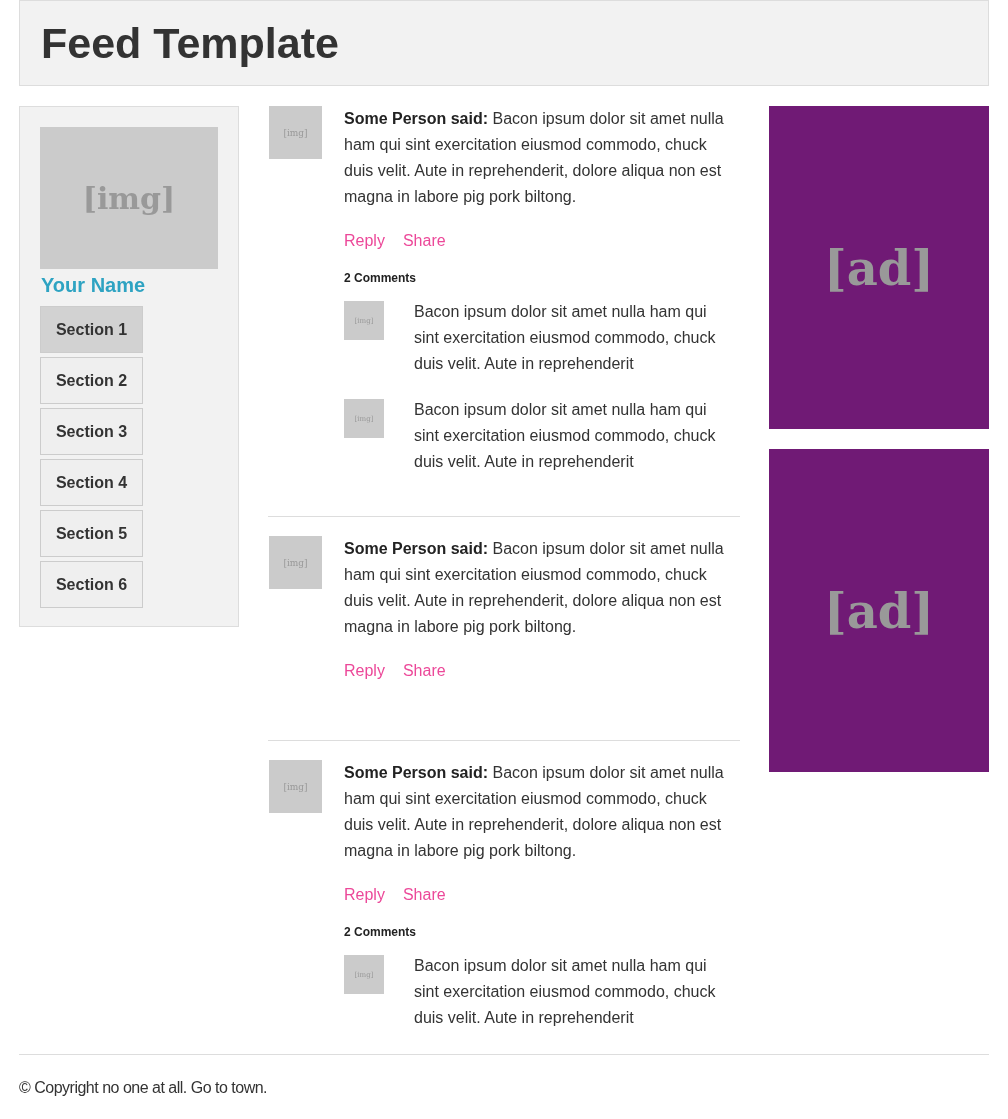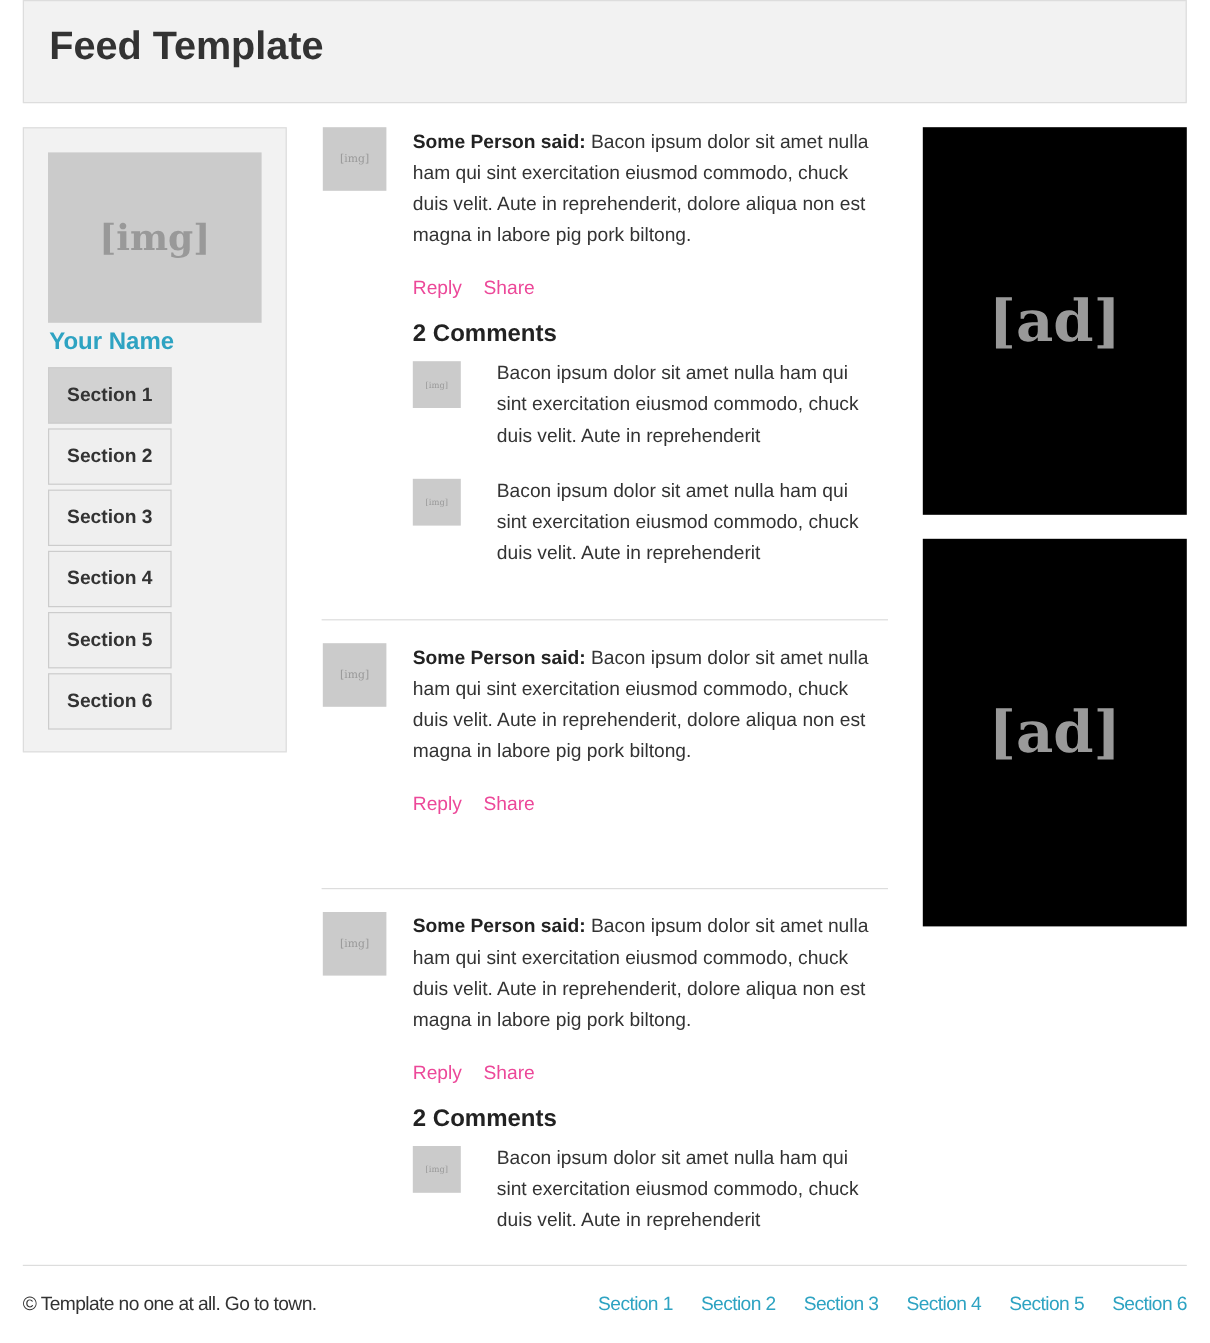--- a/index.html
+++ b/index.html
@@ -1,21 +1,21 @@
 <!DOCTYPE html>
 <html><head>
 <meta charset="utf-8">
 <style>
   * { box-sizing: border-box; margin: 0; padding: 0; }
   html, body { width: 1008px; height: 1119px; background: #ffffff; overflow: hidden; }
   body { font-family: "Liberation Sans", sans-serif; color: #222222; position: relative; }
 
   .header { position: absolute; left: 19px; top: 0; width: 970px; height: 86px;
     background: #f2f2f2; border: 1px solid #dddddd; }
-  .header h1 { position: absolute; left: 21px; top: 18px; font-size: 33px; font-weight: bold; color: #333333; letter-spacing: 0px; }
+  .header h1 { position: absolute; left: 21px; top: 18px; font-size: 43px; font-weight: bold; color: #333333; letter-spacing: 0px; }
 
   .sidebar { position: absolute; left: 19px; top: 106px; width: 220px; height: 521px;
     background: #f2f2f2; border: 1px solid #dddddd; }
   .sidebar .avatar { position: absolute; left: 20px; top: 20px; width: 178px; height: 142px;
     background: #cbcbcb; display: flex; align-items: center; justify-content: center; }
   .ph { font-family: "DejaVu Serif", serif; font-weight: bold; color: #999999; }
   .sidebar .avatar .ph { font-size: 30px; }
   .sidebar .name { position: absolute; left: 21px; top: 167px; font-size: 20px; font-weight: bold; color: #2ea3c2; }
   .sidebar .nav { position: absolute; left: 20px; top: 199px; width: 103px; }
   .nav-btn { display: block; width: 103px; height: 47px; border: 1px solid #cccccc; background: #efefef;
@@ -26,30 +26,30 @@
   .post { position: relative; border-bottom: 1px solid #dddddd; }
   .post:last-child { border-bottom: none; }
   .post-img { position: absolute; left: 1px; top: 0; width: 53px; height: 53px; background: #cbcbcb;
     display: flex; align-items: center; justify-content: center; }
   .post-img .ph { font-size: 9px; font-weight: normal; color: #999; }
   .post-body { margin-left: 76px; width: 388px; }
   .post-text { font-size: 16px; line-height: 26px; color: #333333; }
   .post-text b { color: #222222; }
   .actions { margin-top: 18px; font-size: 16px; height: 26px; line-height: 26px; }
   .actions a { color: #ec4899; text-decoration: none; margin-right: 18px; cursor: pointer; }
-  .comments-head { font-size: 20px; font-weight: bold; color: #222222; margin-top: 14px; line-height: 20px; }
+  .comments-head { font-size: 12px; font-weight: bold; color: #222222; margin-top: 14px; line-height: 20px; }
   .comment { position: relative; margin-top: 11px; min-height: 71px; }
   .comment + .comment { margin-top: 20px; }
   .c-img { position: absolute; left: 0; top: 2px; width: 40px; height: 39px; background: #cbcbcb;
     display: flex; align-items: center; justify-content: center; }
   .c-img .ph { font-size: 7px; font-weight: normal; color: #999; }
   .c-text { margin-left: 70px; font-size: 16px; line-height: 26px; color: #333333; }
 
   .ads { position: absolute; left: 769px; top: 106px; width: 220px; }
-  .ad { width: 220px; height: 323px; background: #000000; display: flex; align-items: center; justify-content: center; margin-bottom: 20px; }
+  .ad { width: 220px; height: 323px; background: #701a75; display: flex; align-items: center; justify-content: center; margin-bottom: 20px; }
   .ad .ph { font-size: 48px; }
 
   .footer { position: absolute; left: 19px; top: 1054px; width: 970px; border-top: 1px solid #dddddd; height: 65px; }
   .footer .copy { position: absolute; left: 0; top: 24px; font-size: 16px; color: #333333; letter-spacing: -0.5px; }
   .footer .links { position: absolute; right: 0; top: 24px; font-size: 16px; }
   .footer .links a { color: #2ea3c2; text-decoration: none; margin-left: 19px; letter-spacing: -0.5px; cursor: pointer; }
 </style>
 </head>
 <body>
 
@@ -134,22 +134,14 @@
 <div class="ads">
   <div class="ad">
     <span class="ph">[ad]</span>
   </div>
   <div class="ad">
     <span class="ph">[ad]</span>
   </div>
 </div>
 
 <div class="footer">
-  <div class="copy">© Template no one at all. Go to town.</div>
-  <div class="links">
-    <a>Section 1</a>
-    <a>Section 2</a>
-    <a>Section 3</a>
-    <a>Section 4</a>
-    <a>Section 5</a>
-    <a>Section 6</a>
-  </div>
+  <div class="copy">© Copyright no one at all. Go to town.</div>
 </div>
 
 </body></html>

